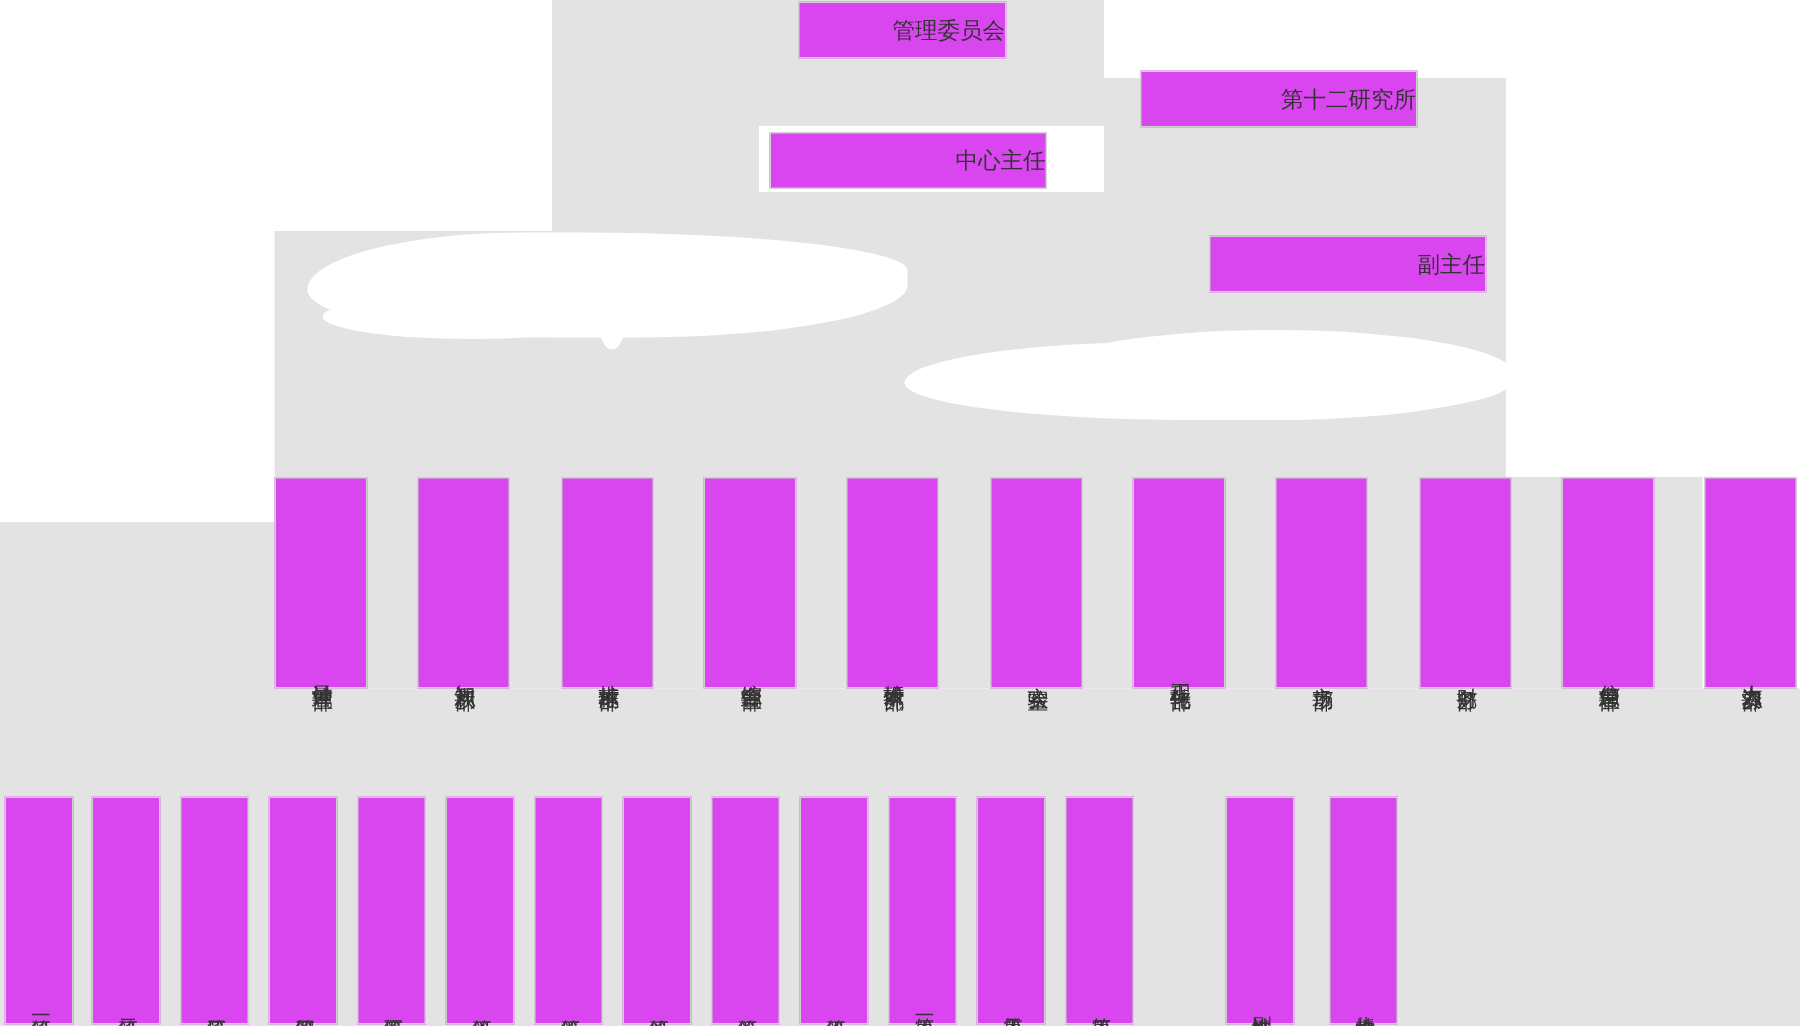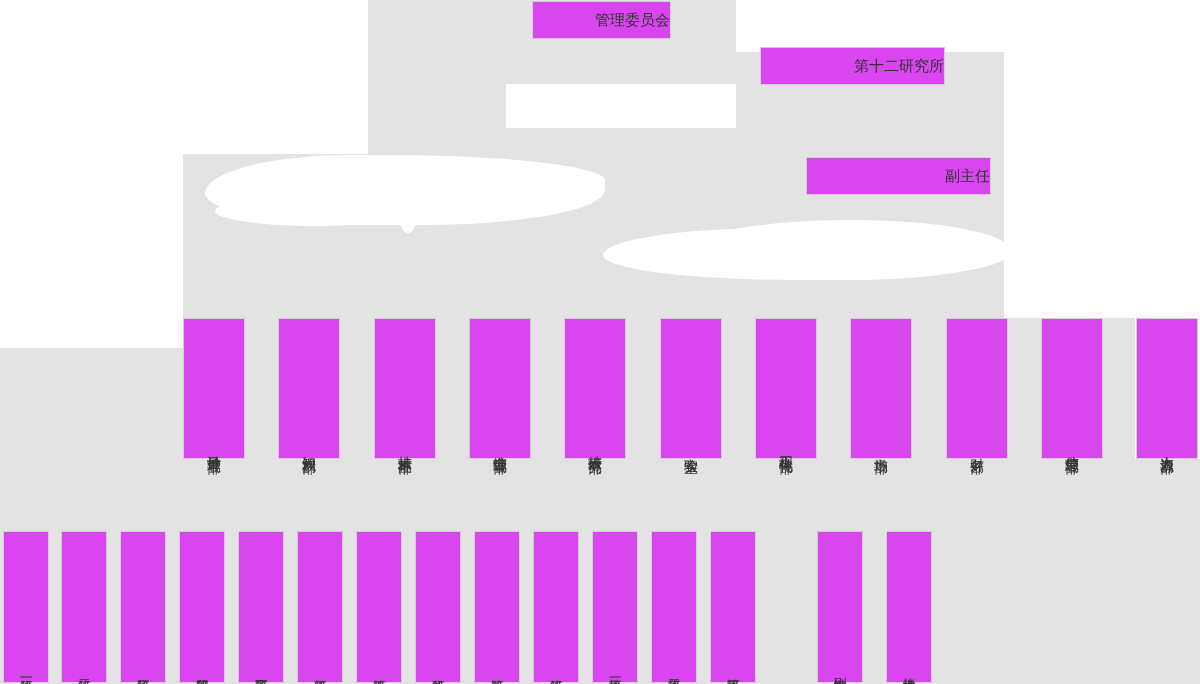--- a/index.html
+++ b/index.html
@@ -79,20 +79,23 @@
   <div class="smudge" style="left:506px; top:84px; width:230px; height:44px;"></div>
 
   <div class="node h" style="left:532px; top:1px; width:139px; height:38px;">
     <span>管理委员会</span>
   </div>
 
   <div class="node h" style="left:760px; top:47px; width:185px; height:38px;">
     <span>第十二研究所</span>
   </div>
 
+  <div class="node h" style="left:513px; top:88px; width:185px; height:38px;">
+    <span>中心主任</span>
+  </div>
 
   <div class="node h" style="left:806px; top:157px; width:185px; height:38px;padding-left:16px;">
     <span>副主任</span>
   </div>
 
   <div class="node v" style="left:183px; top:318px; width:62px; height:141px;">
     <span>计量管理部</span>
   </div>
   <div class="node v" style="left:278px; top:318px; width:62px; height:141px;">
     <span>知识产权部</span>

